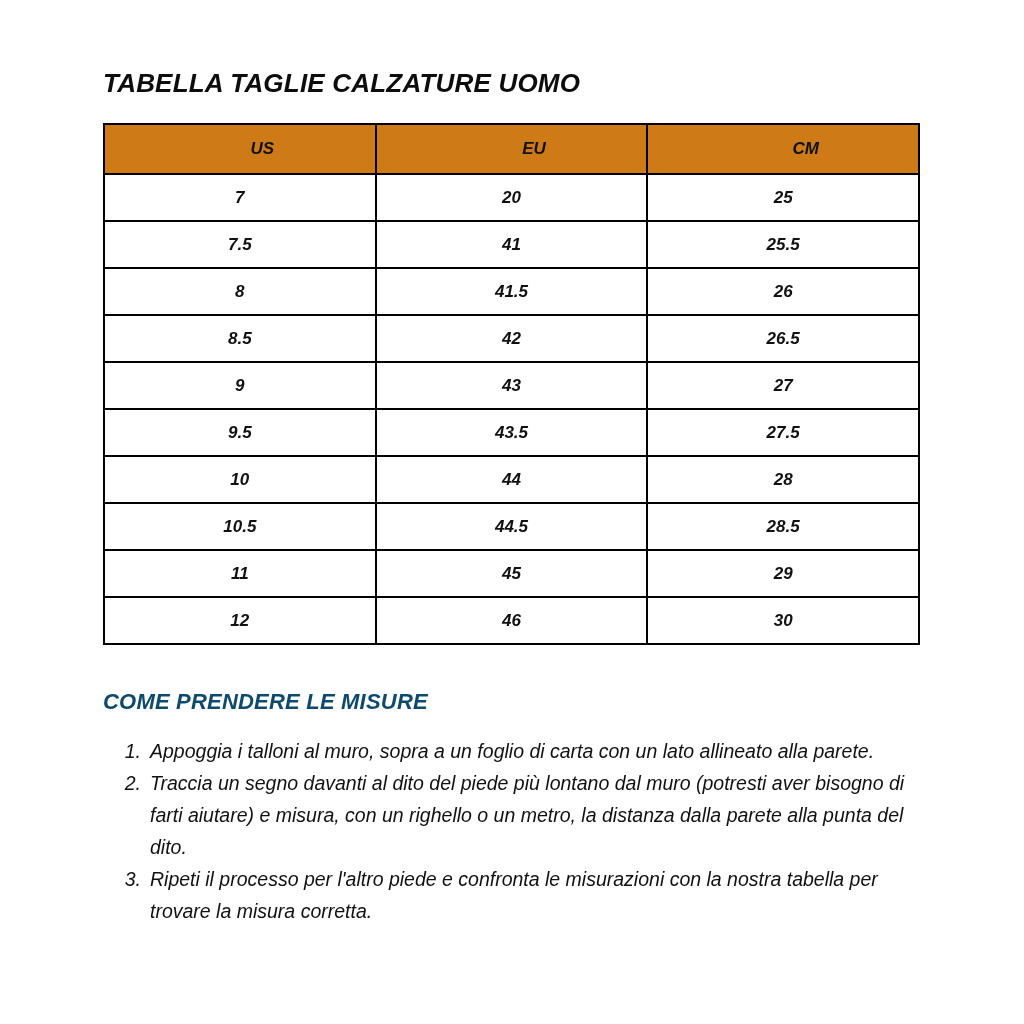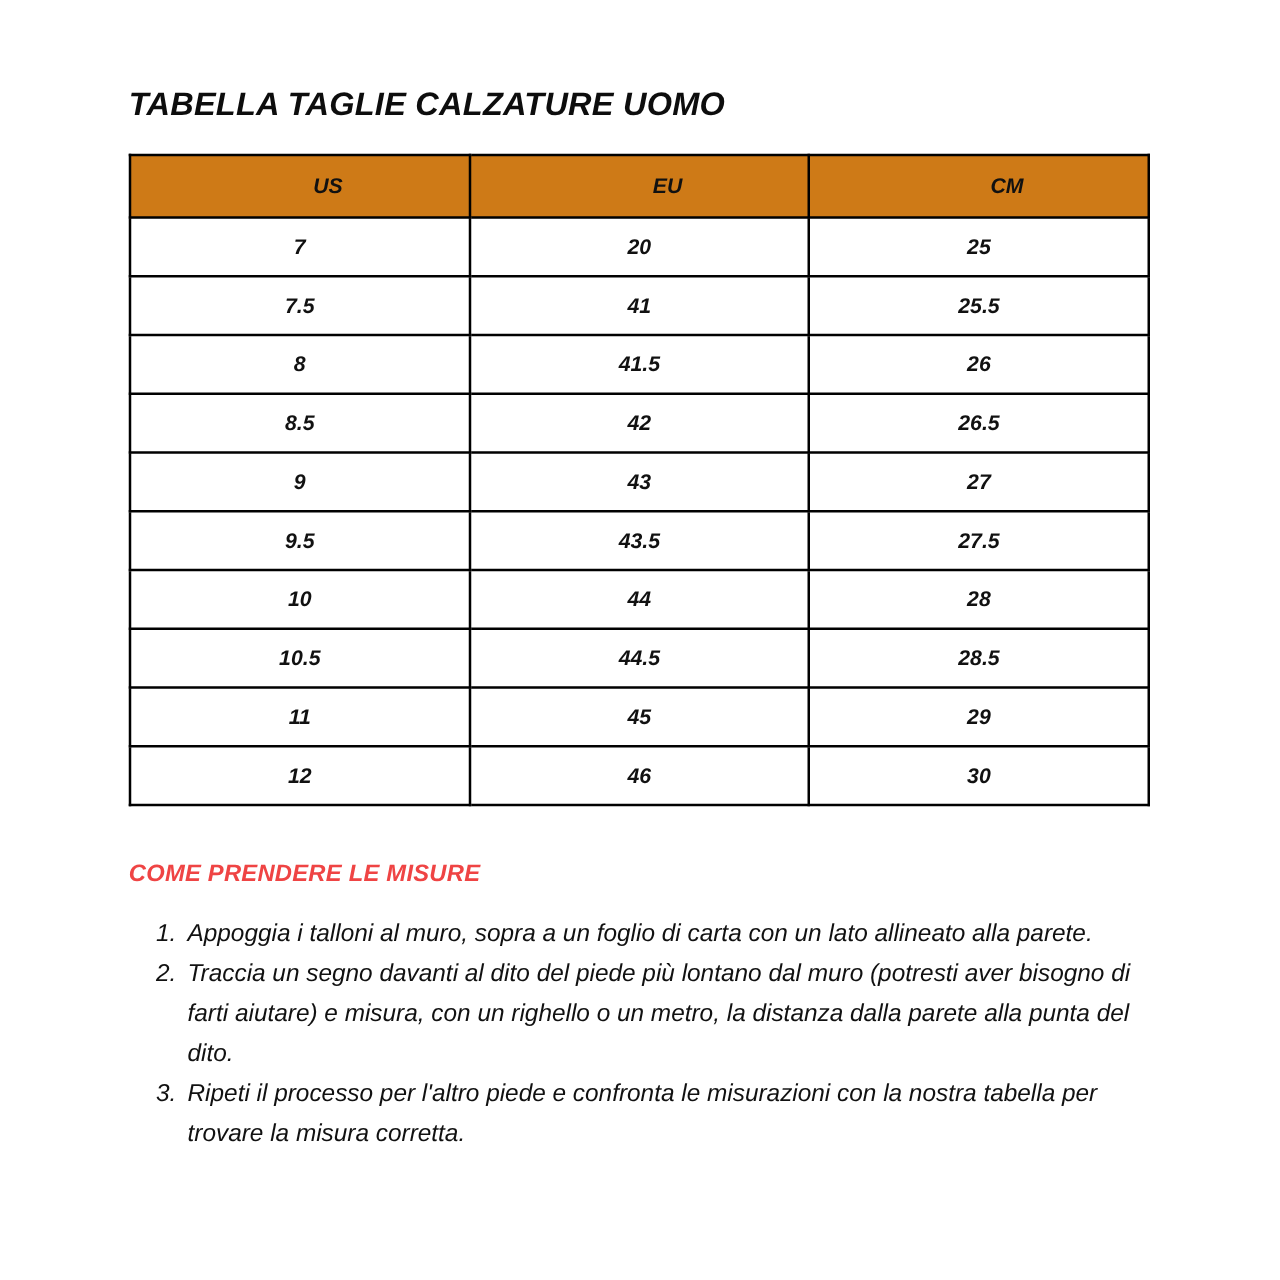--- a/index.html
+++ b/index.html
@@ -52,24 +52,24 @@
     border: 2px solid var(--border-color);
     height: 47px;
     font-size: 17px;
     font-weight: bold;
     text-align: center;
     vertical-align: middle;
     color: #111111;
   }
   .instructions-heading {
     margin: 44px 0 20px 0;
-    font-size: 19px;
+    font-size: 22px;
     font-weight: bold;
     letter-spacing: 0.2px;
-    color: #ef4444;
+    color: #0c4a6e;
   }
   ol.instructions-list {
     list-style: none;
     margin: 0;
     padding: 0 0 0 14px;
     font-size: 19.5px;
     line-height: 32px;
   }
   ol.instructions-list li {
     display: flex;

